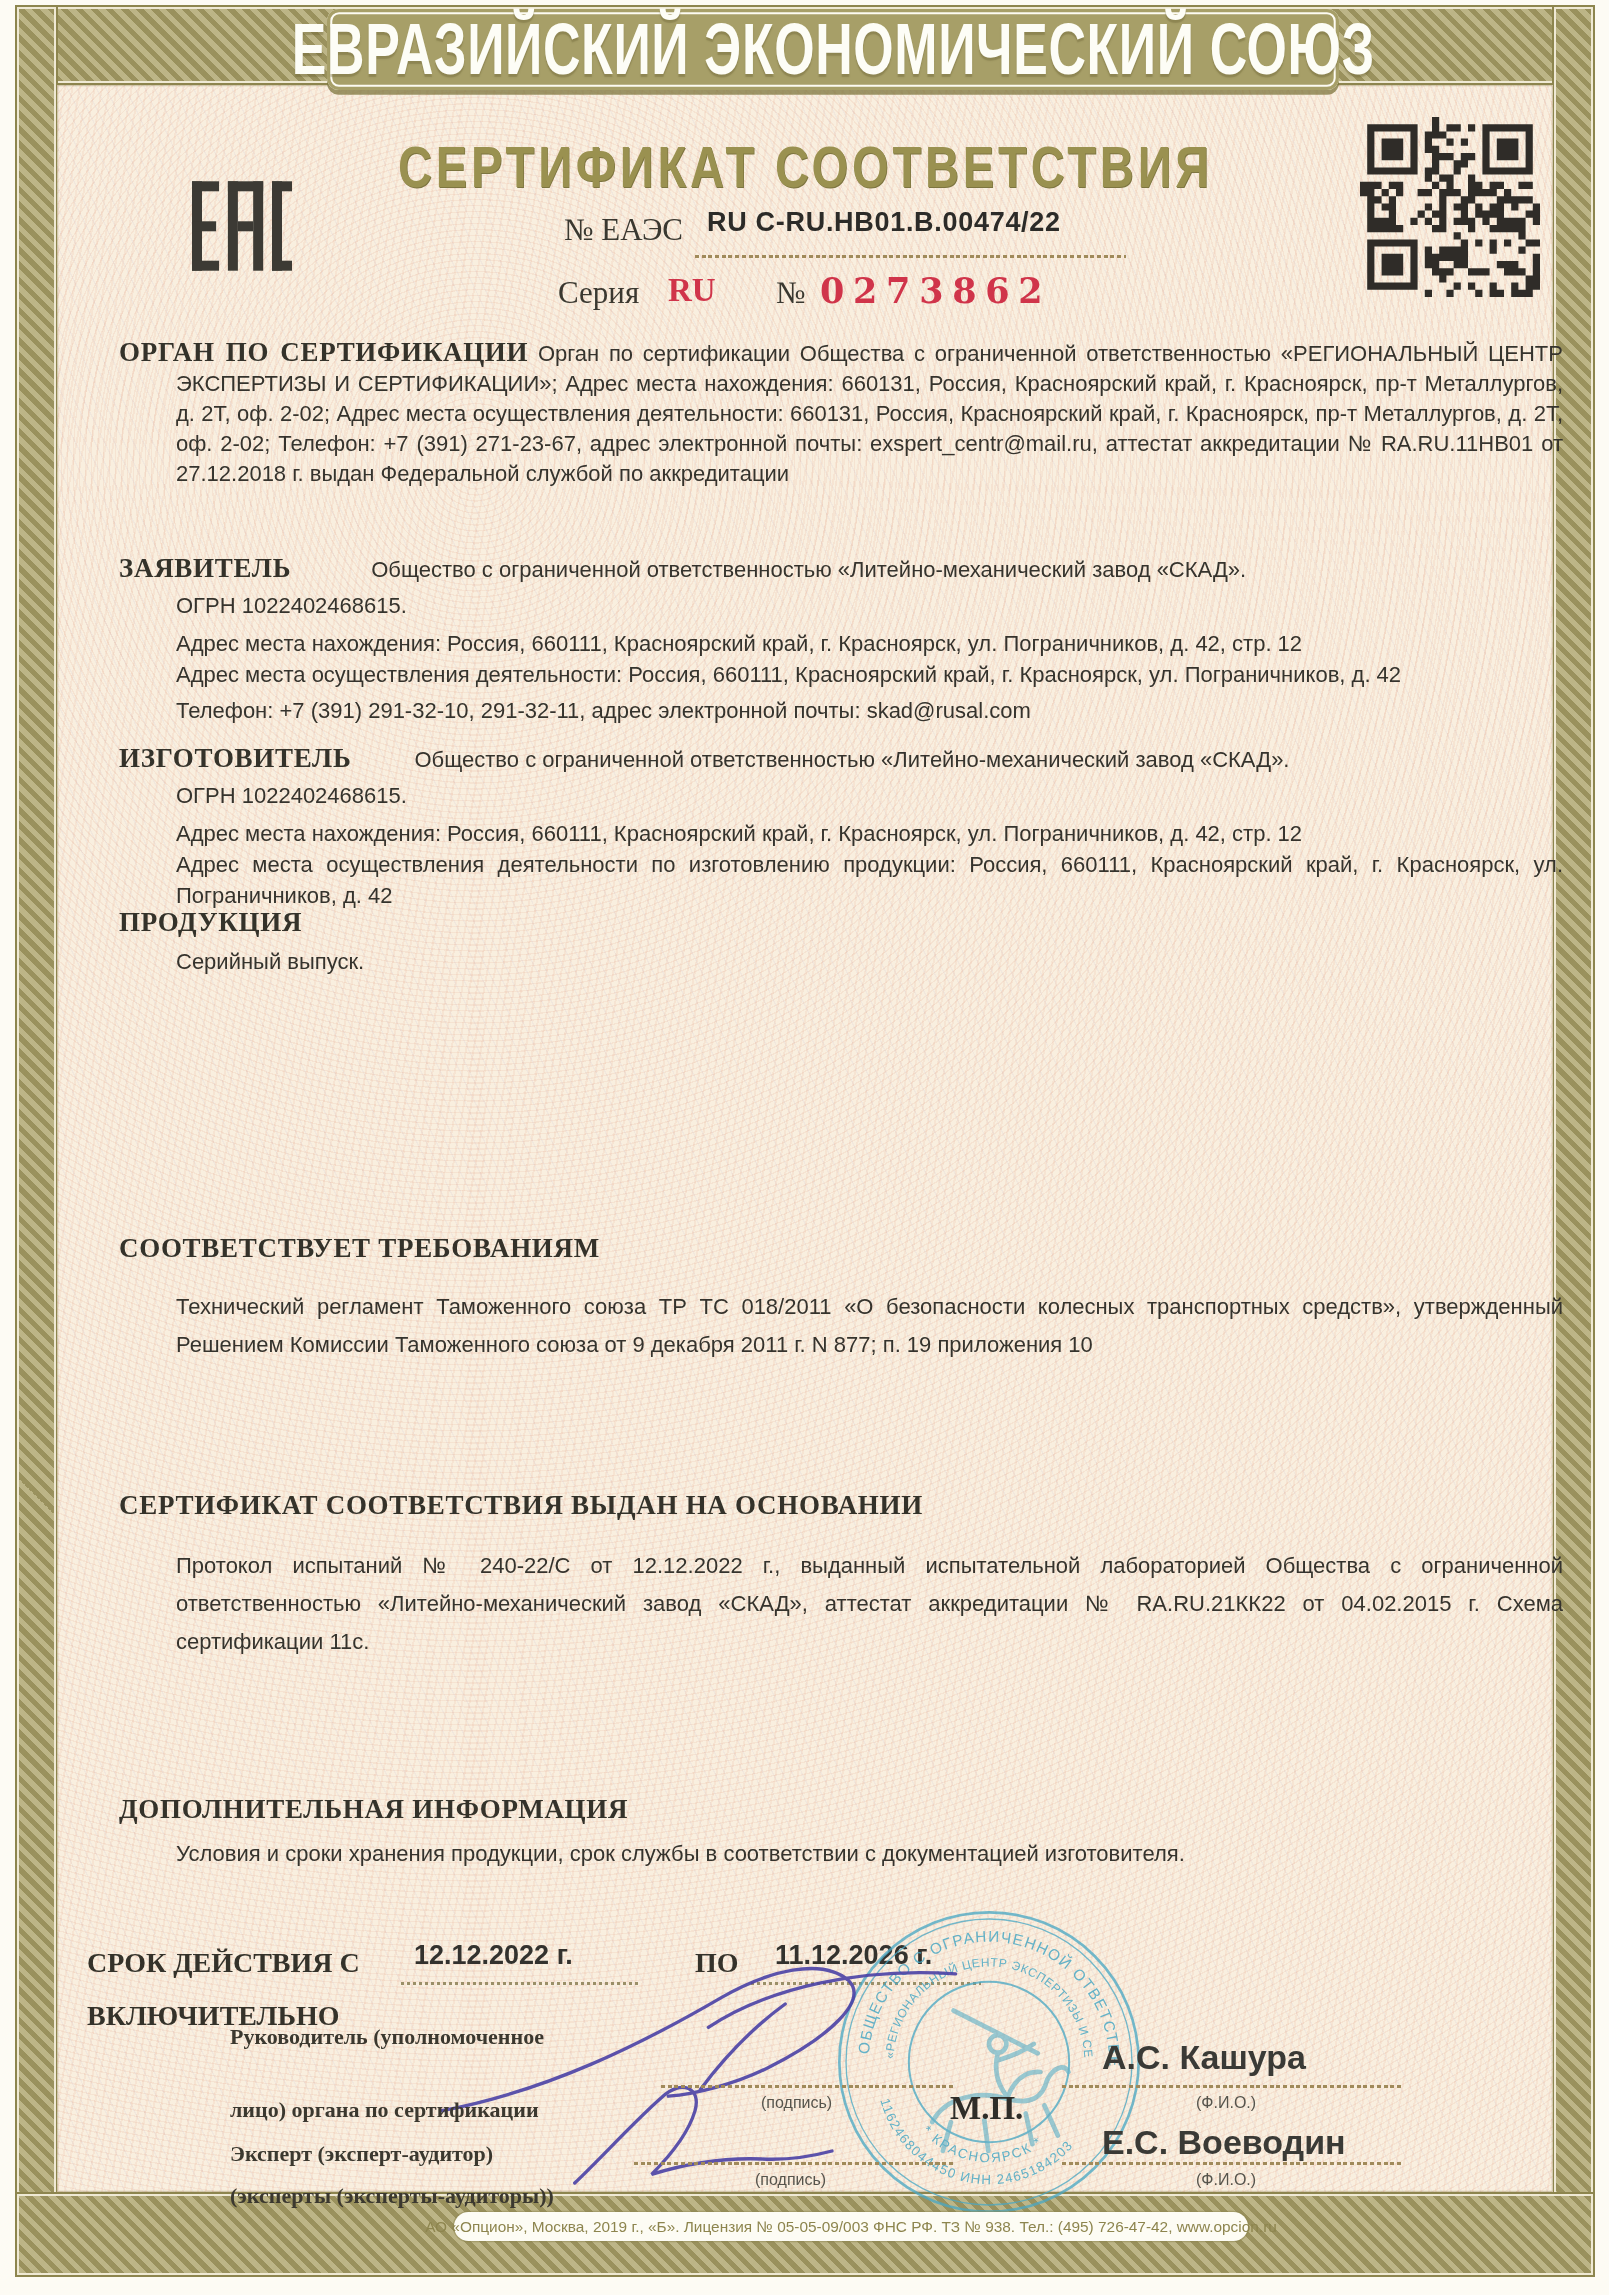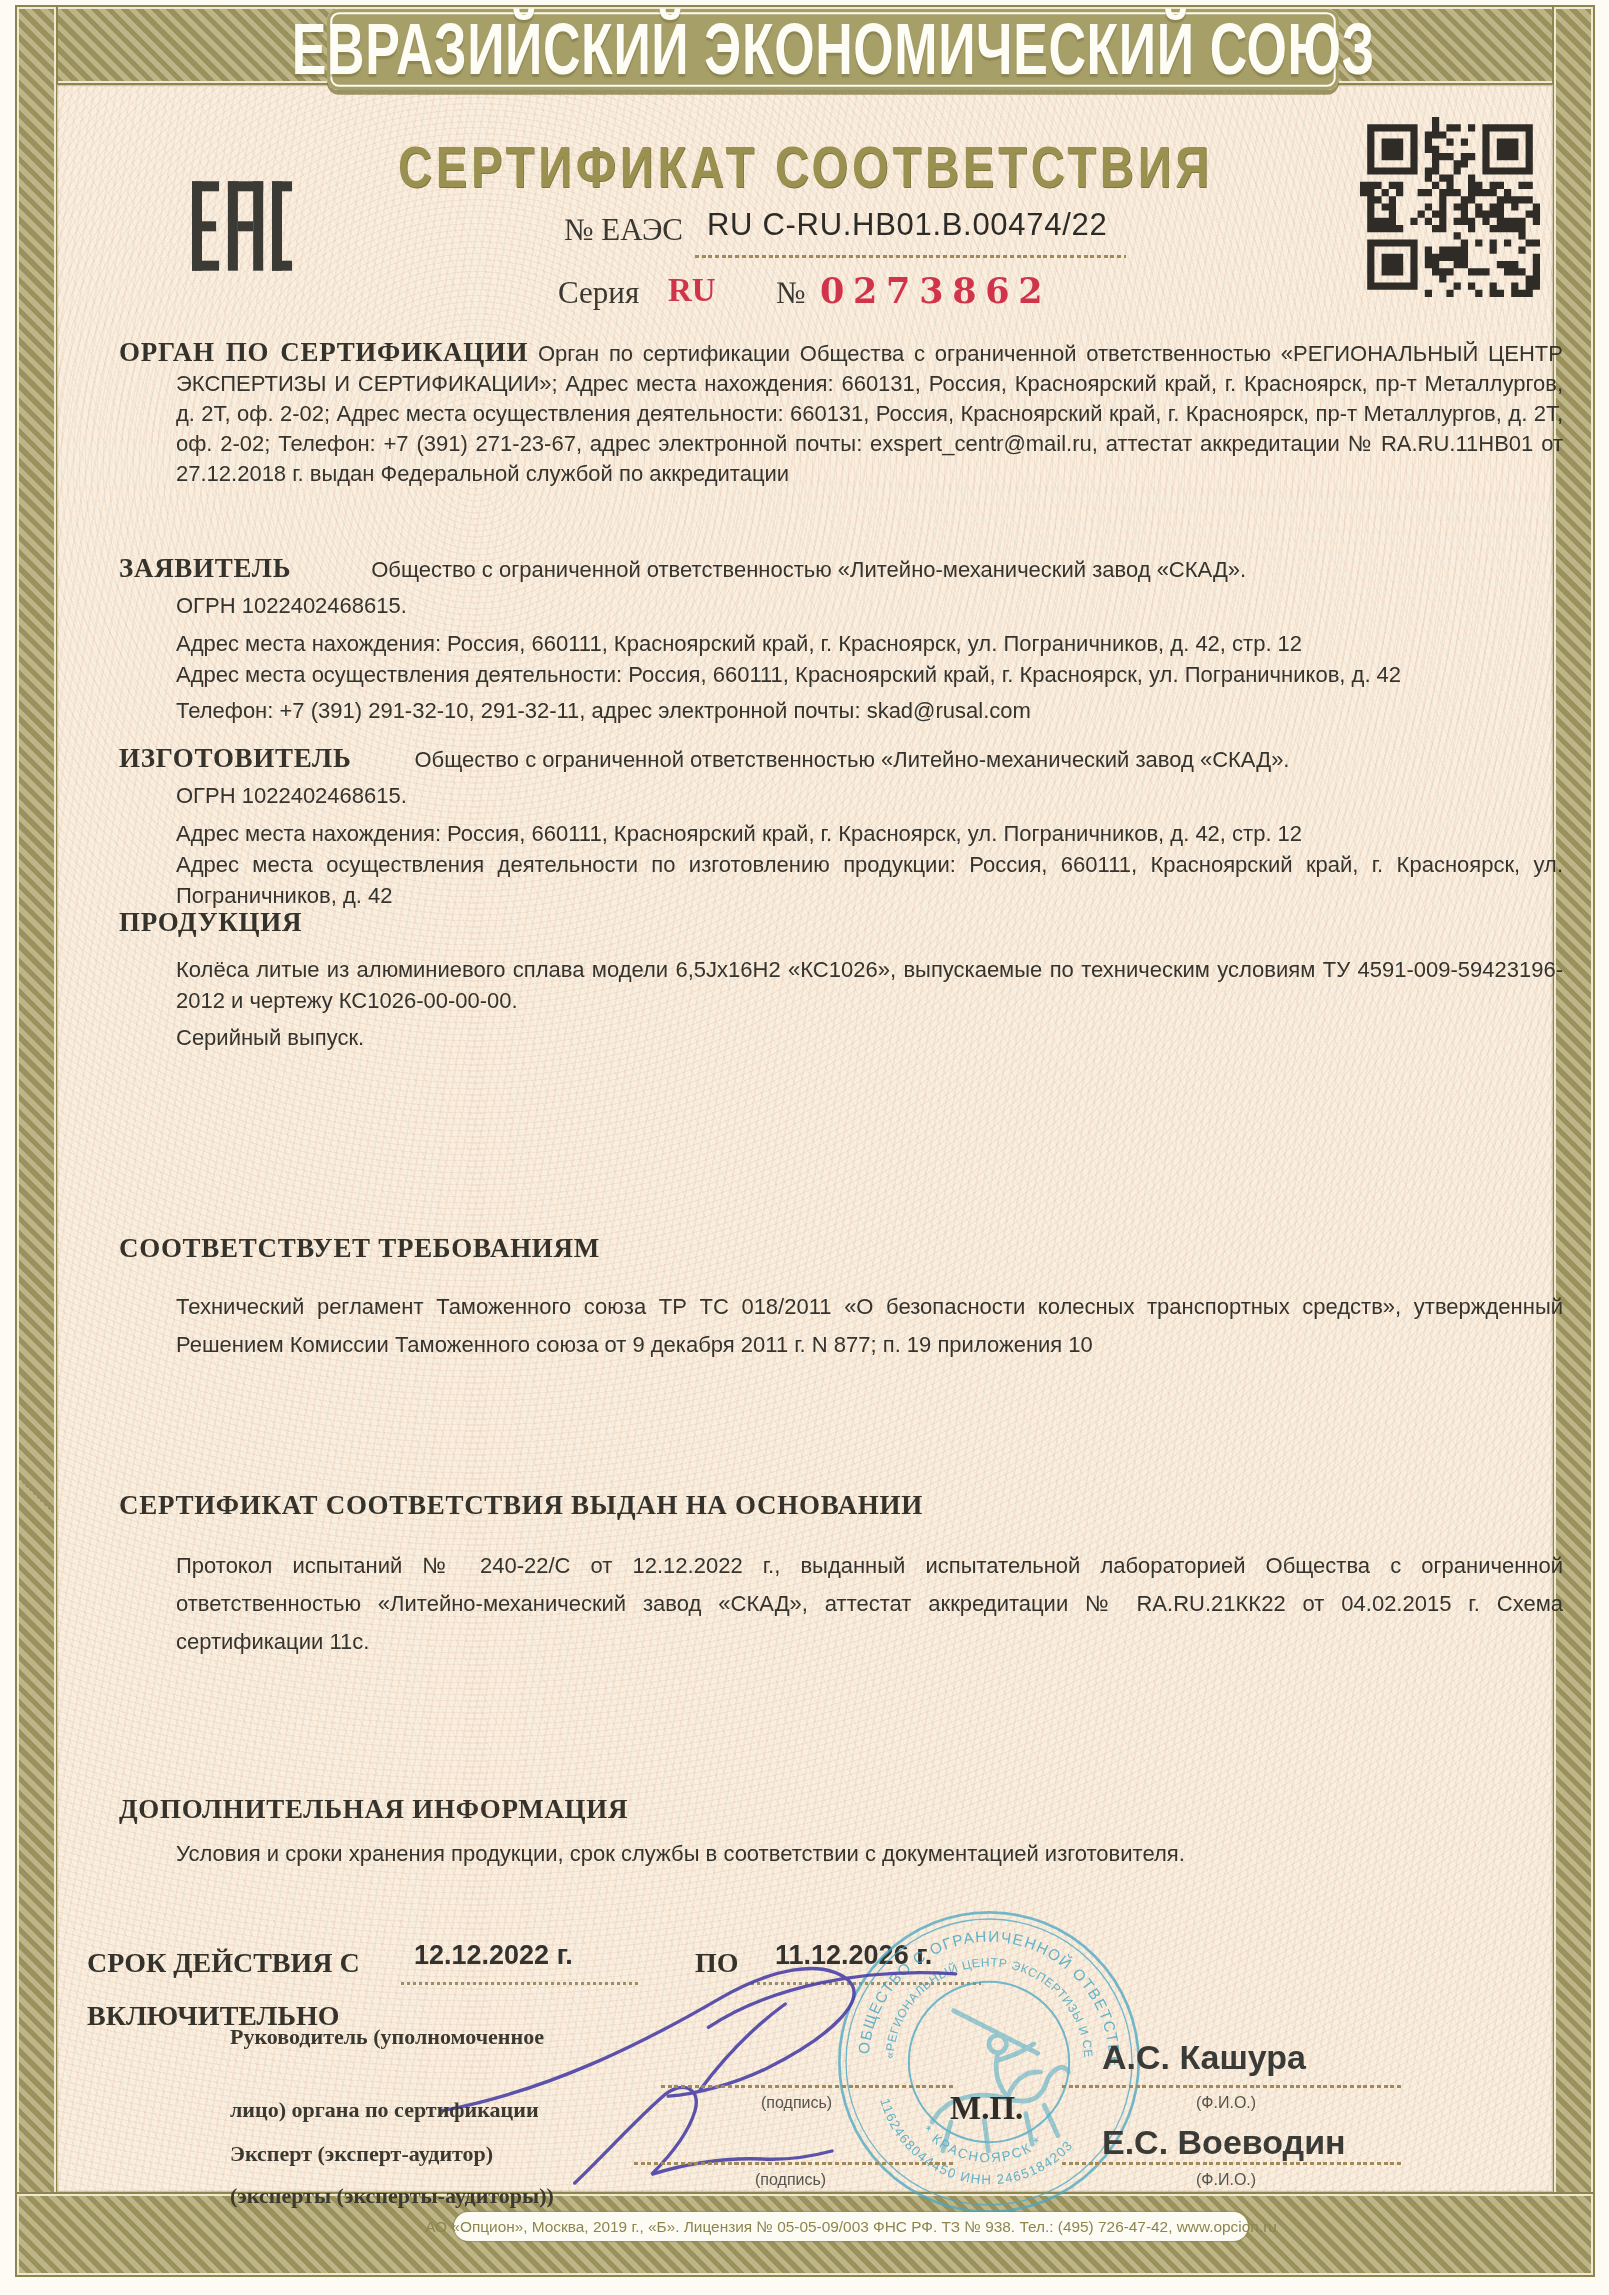--- a/index.html
+++ b/index.html
@@ -40,21 +40,21 @@
         letter-spacing:4px;transform:scale(.96,1.18);text-shadow:0.7px 0.7px 0 #7d7540;
         font-family:"Liberation Sans",sans-serif;}
 
   
   .eac{position:absolute;left:192px;top:175px;width:100px;height:102px;}
   .qr{position:absolute;left:1360px;top:117px;width:180px;height:180px;}
 
   
   .serif{font-family:"Liberation Serif",serif;}
   .num-label{position:absolute;left:564px;top:212px;font-size:31px;color:#3a3830;}
-  .num-value{position:absolute;left:707px;top:207px;font-size:31px;font-weight:normal;color:#2c2b28;letter-spacing:0.7px;}
+  .num-value{position:absolute;left:707px;top:207px;font-size:27px;font-weight:bold;color:#2c2b28;letter-spacing:0.7px;}
   .microline{position:absolute;height:3.3px;
         background:repeating-linear-gradient(90deg,#a08a5a 0 4px, transparent 4px 6.7px);}
   .ml-number{left:695px;top:255px;width:431px;}
   .series-label{position:absolute;left:558px;top:275px;font-size:31px;color:#3a3830;}
   .series-ru{position:absolute;left:668px;top:272px;font-size:33px;font-weight:bold;color:#d0344a;}
   .series-no{position:absolute;left:776px;top:275px;font-size:31px;color:#3a3830;}
   .series-num{position:absolute;left:820px;top:270px;font-size:35px;font-weight:bold;color:#d0344a;
         font-family:"DejaVu Serif",serif;letter-spacing:8.7px;}
 
   
@@ -158,21 +158,20 @@
 
   <div class="sec" style="top:743px">
     <p><span class="h-serif gap-l">ИЗГОТОВИТЕЛЬ</span><span>Общество с ограниченной ответственностью «Литейно-механический завод «СКАД».</span></p>
     <p class="ind mt8">ОГРН 1022402468615.</p>
     <p class="ind just mt10">Адрес места нахождения: Россия, 660111, Красноярский край, г. Красноярск, ул. Пограничников, д. 42, стр. 12</p>
     <p class="ind just">Адрес места осуществления деятельности по изготовлению продукции: Россия, 660111, Красноярский край, г. Красноярск, ул. Пограничников, д. 42</p>
   </div>
 
   <div class="sec" style="top:907px">
     <p><span class="h-serif">ПРОДУКЦИЯ</span></p>
-    <p class="ind just mt22">Колёса литые из алюминиевого сплава модели 6,5Jx16H2 «КС1026», выпускаемые по техническим условиям ТУ 4591-009-59423196-2012 и чертежу КС1026-00-00-00.</p>
     <p class="ind mt10">Серийный выпуск.</p>
   </div>
 
 
   <div class="sec lh57" style="top:1229px">
     <p><span class="h-serif">СООТВЕТСТВУЕТ ТРЕБОВАНИЯМ</span></p>
     <p class="ind just mt28">Технический регламент Таможенного союза ТР ТС 018/2011 «О безопасности колесных транспортных средств», утвержденный Решением Комиссии Таможенного союза от 9 декабря 2011 г. N 877; п. 19 приложения 10</p>
   </div>
 
   <div class="sec lh57" style="top:1486px">

